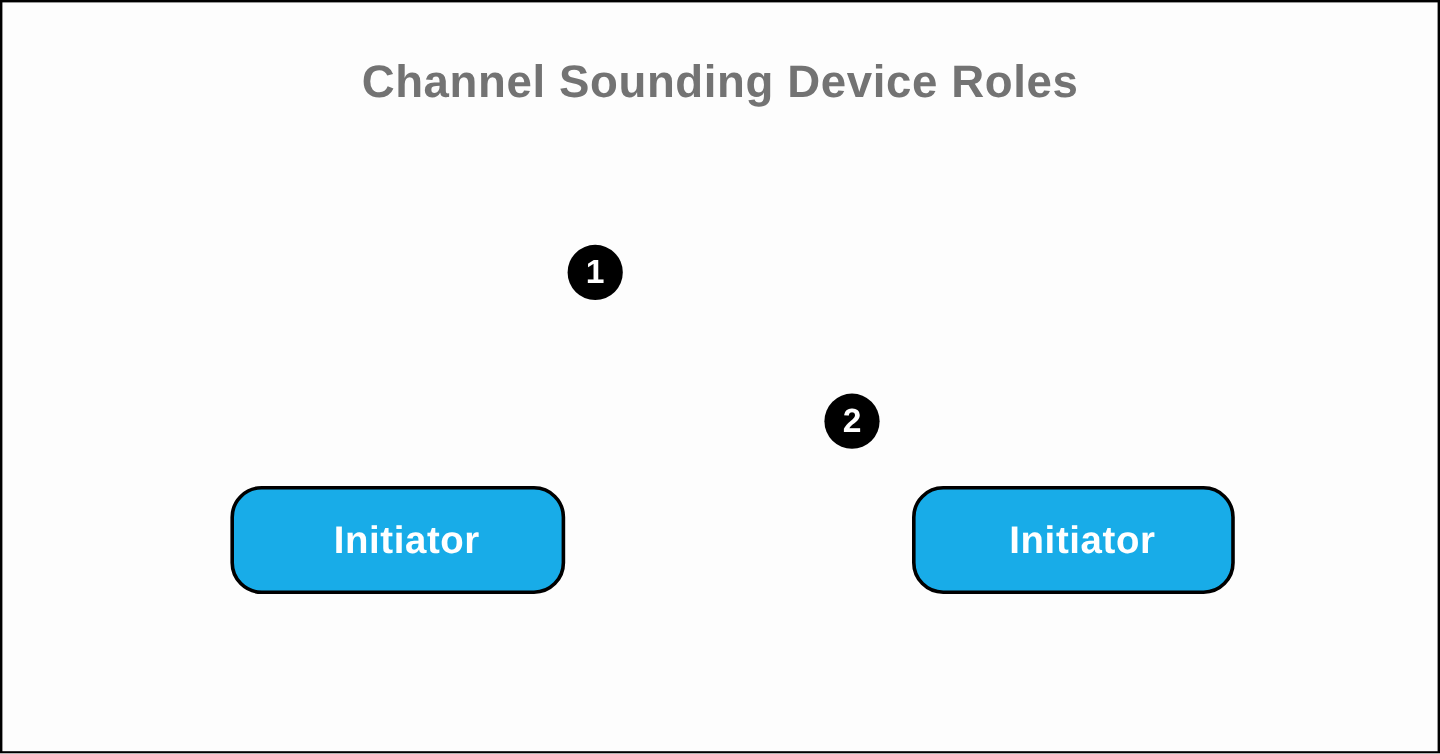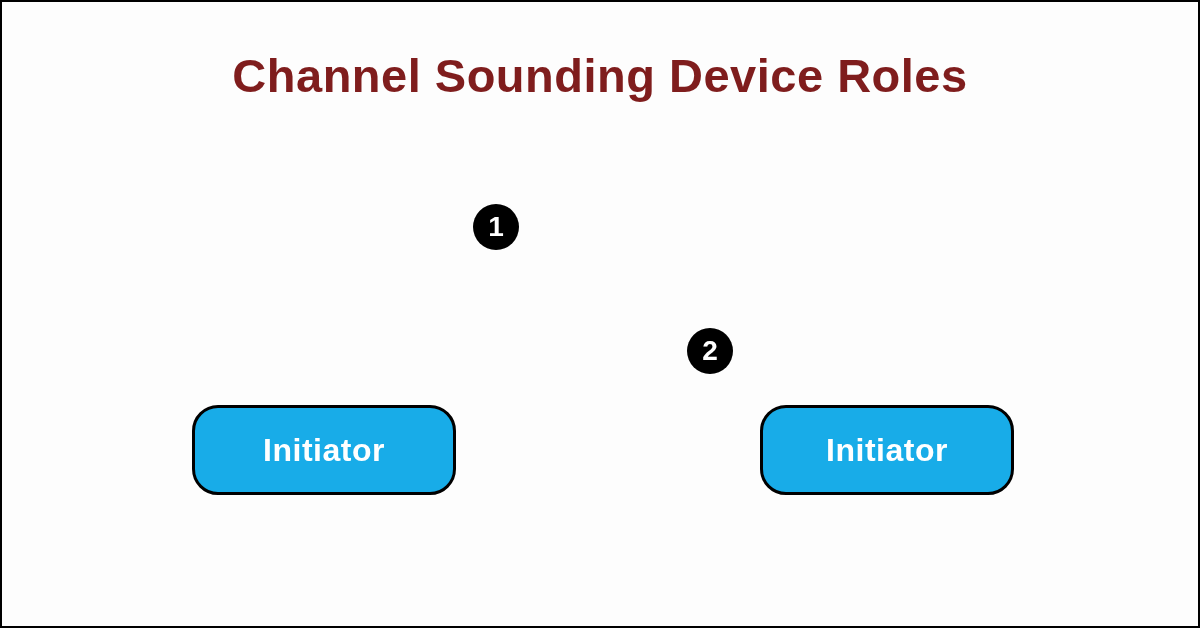--- a/index.html
+++ b/index.html
@@ -15,24 +15,24 @@
     background: var(--bg-color, #fdfdfd);
     border: 2px solid var(--frame-color, #000000);
     overflow: hidden;
   }
   .title {
     position: absolute;
     top: 46px;
     left: 0;
     width: 100%;
     text-align: center;
-    font-size: 47px;
+    font-size: 38px;
     font-weight: 700;
     letter-spacing: 0.5px;
-    color: #7f1d1d;
+    color: #737373;
     margin: 0;
   }
   .marker {
     position: absolute;
     width: 46px;
     height: 46px;
     border-radius: 50%;
     background: var(--marker-fill, #000000);
     color: var(--marker-text, #ffffff);
     display: flex;
@@ -51,20 +51,21 @@
     background: var(--device-fill, #18ace8);
     border: 3px solid var(--device-border, #000000);
     border-radius: 26px;
     display: flex;
     align-items: center;
     justify-content: center;
     color: var(--device-text, #ffffff);
     font-size: 32px;
     font-weight: 600;
     letter-spacing: 0.5px;
+    padding-left: 15px;
   }
   .device-initiator { left: 190px; width: 258px; }
   .device-reflector { left: 758px; width: 248px; }
 </style>
 </head>
 <body>
 
 <div class="canvas">
   <h1 class="title">Channel Sounding Device Roles</h1>
 

